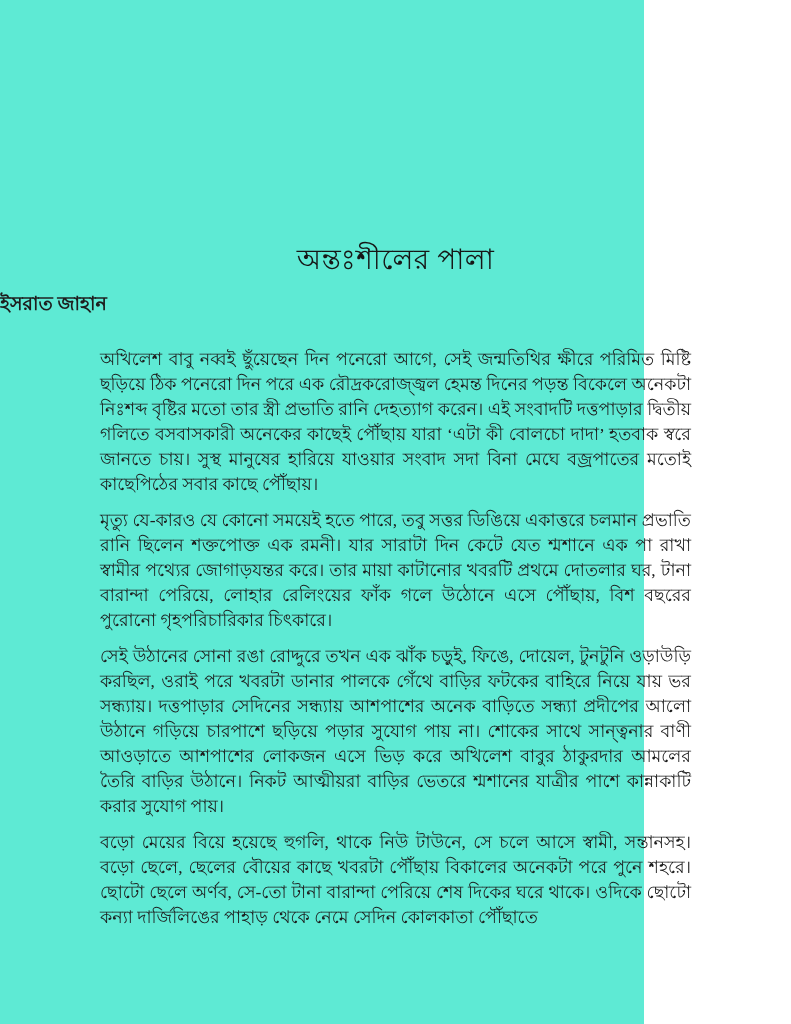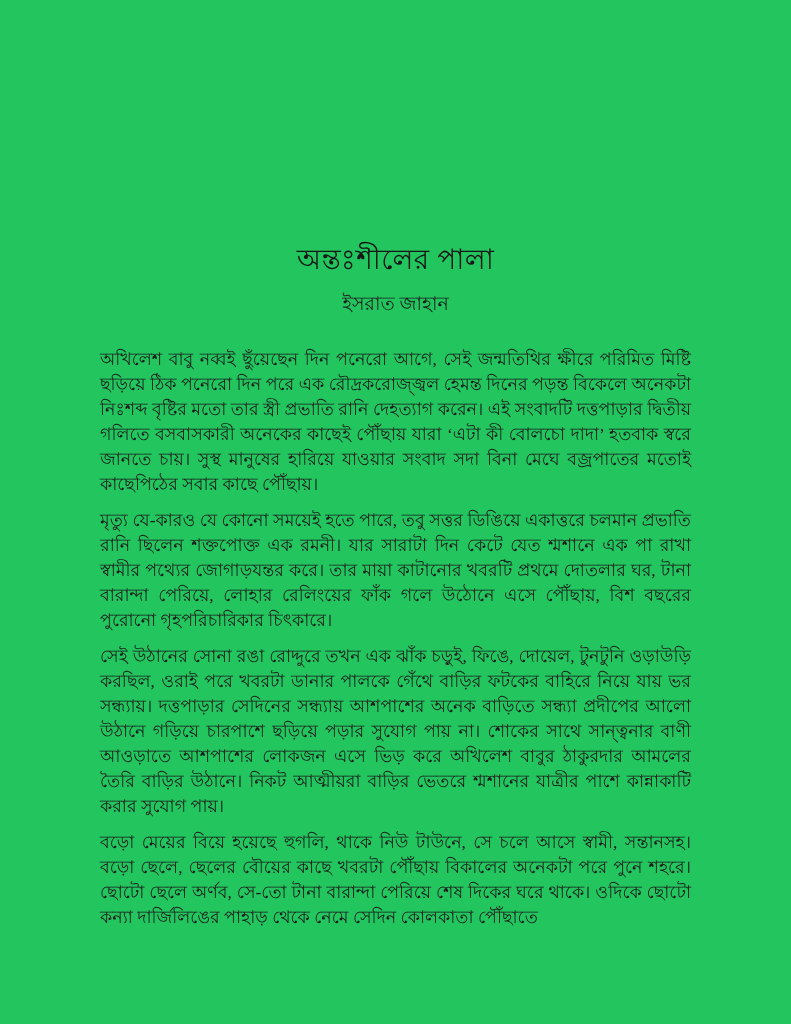--- a/index.html
+++ b/index.html
@@ -8,43 +8,43 @@
     height: 1024px;
     overflow: hidden;
   }
   body {
     background: #ffffff;
     font-family: "Liberation Serif", "DejaVu Serif", serif;
     color: #1a1a1a;
   }
   .page {
     position: relative;
-    width: 791px;
+    width: 644px;
     height: 1024px;
-    background: #22c55e;
+    background: #5eead4;
   }
   .story-title {
     position: absolute;
     top: 238px;
     left: 0;
     width: 791px;
     text-align: center;
     font-size: 28px;
     font-weight: 500;
     letter-spacing: 0.5px;
     color: #161616;
   }
   .author-byline {
     position: absolute;
     top: 289px;
     left: 0;
     width: 791px;
-    text-align: center;
+    text-align: left;
     font-size: 19px;
-    font-weight: 400;
+    font-weight: 700;
     color: #1d1d1d;
   }
   .page-body {
     position: absolute;
     top: 347px;
     left: 100px;
     width: 591px;
   }
   .page-body p {
     font-size: 17.5px;

